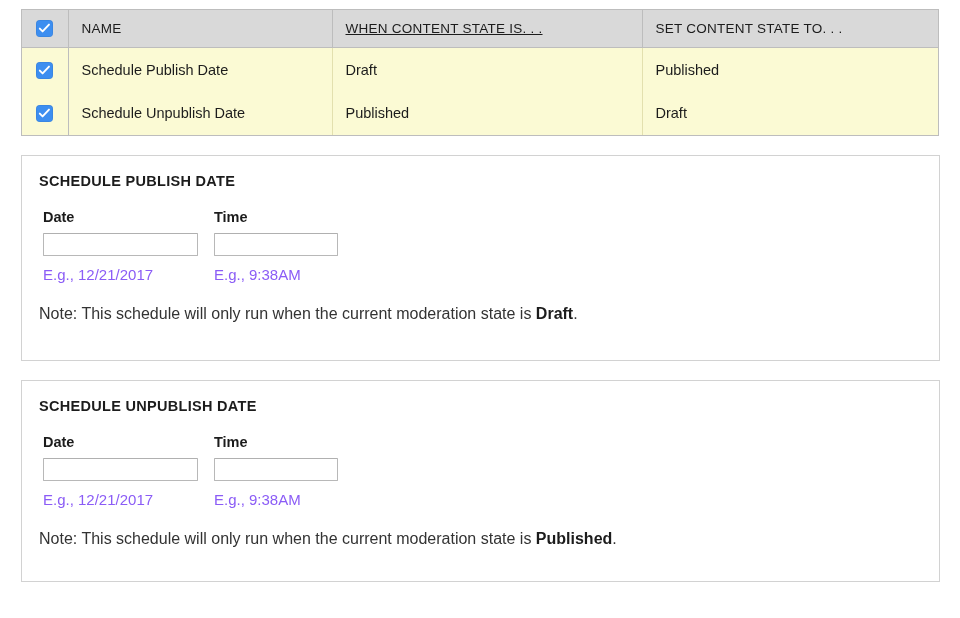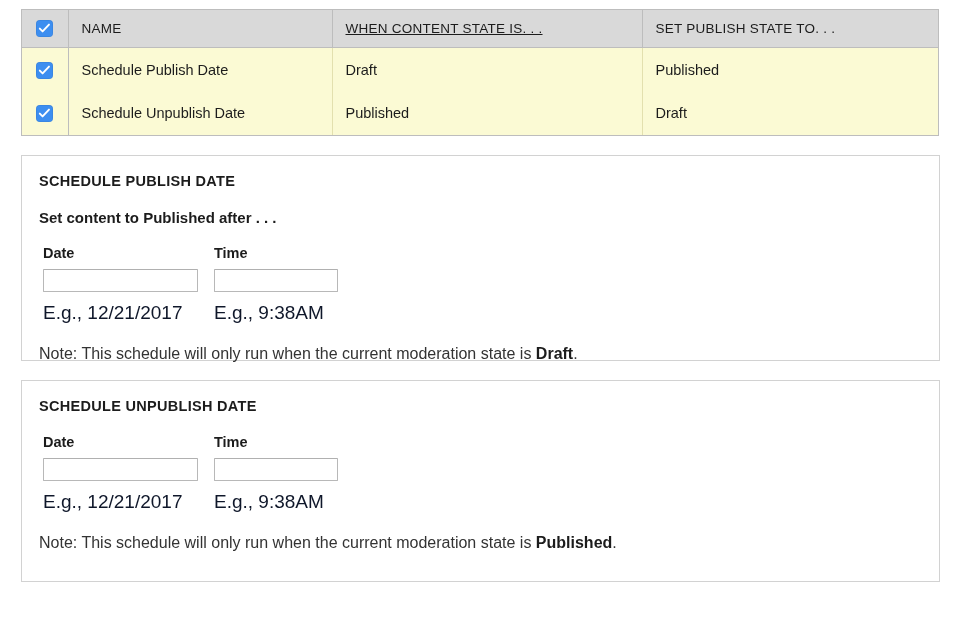--- a/index.html
+++ b/index.html
@@ -148,22 +148,22 @@
     font-family: "Liberation Sans", sans-serif;
     font-size: 13px;
     color: #1a1a1a;
     padding: 0 5px;
     outline: none;
   }
   .text-input.date-input { width: 155px; }
   .text-input.time-input { width: 124px; }
 
   .field-desc {
-    font-size: 19px;
-    color: #0f172a;
+    font-size: 15px;
+    color: #8b5cf6;
     line-height: 1;
     padding-top: 11px;
   }
 
   .note {
     font-size: 16px;
     color: #333333;
     line-height: 1;
     padding-top: 20px;
   }
@@ -180,21 +180,21 @@
         <tr>
           <th class="col-check">
             <span class="cbox">
               <svg width="13" height="13" viewBox="0 0 13 13">
                 <path d="M1.8 6.6 L4.6 9.4 L11.0 2.6" fill="none" stroke="#ffffff" stroke-width="1.9" stroke-linecap="round" stroke-linejoin="round"></path>
               </svg>
             </span>
           </th>
           <th class="col-name">NAME</th>
           <th class="col-when">WHEN CONTENT STATE IS. . .</th>
-          <th class="col-set">SET PUBLISH STATE TO. . .</th>
+          <th class="col-set">SET CONTENT STATE TO. . .</th>
         </tr>
       </thead>
       <tbody>
         <tr>
           <td class="col-check">
             <span class="cbox">
               <svg width="13" height="13" viewBox="0 0 13 13">
                 <path d="M1.8 6.6 L4.6 9.4 L11.0 2.6" fill="none" stroke="#ffffff" stroke-width="1.9" stroke-linecap="round" stroke-linejoin="round"></path>
               </svg>
             </span>
@@ -214,21 +214,20 @@
           <td class="col-name">Schedule Unpublish Date</td>
           <td class="col-when">Published</td>
           <td class="col-set">Draft</td>
         </tr>
       </tbody>
     </table>
   </div>
 
   <div class="panel panel-1">
     <div class="panel-title">SCHEDULE PUBLISH DATE</div>
-    <div class="panel-subtitle">Set content to Published after . . .</div>
 
     <div class="fields-row">
       <div class="field-group date">
         <span class="field-label">Date</span>
         <input class="text-input date-input" type="text" value="" style="">
         <div class="field-desc">E.g., 12/21/2017</div>
       </div>
       <div class="field-group time">
         <span class="field-label">Time</span>
         <input class="text-input time-input" type="text" value="" style="">

